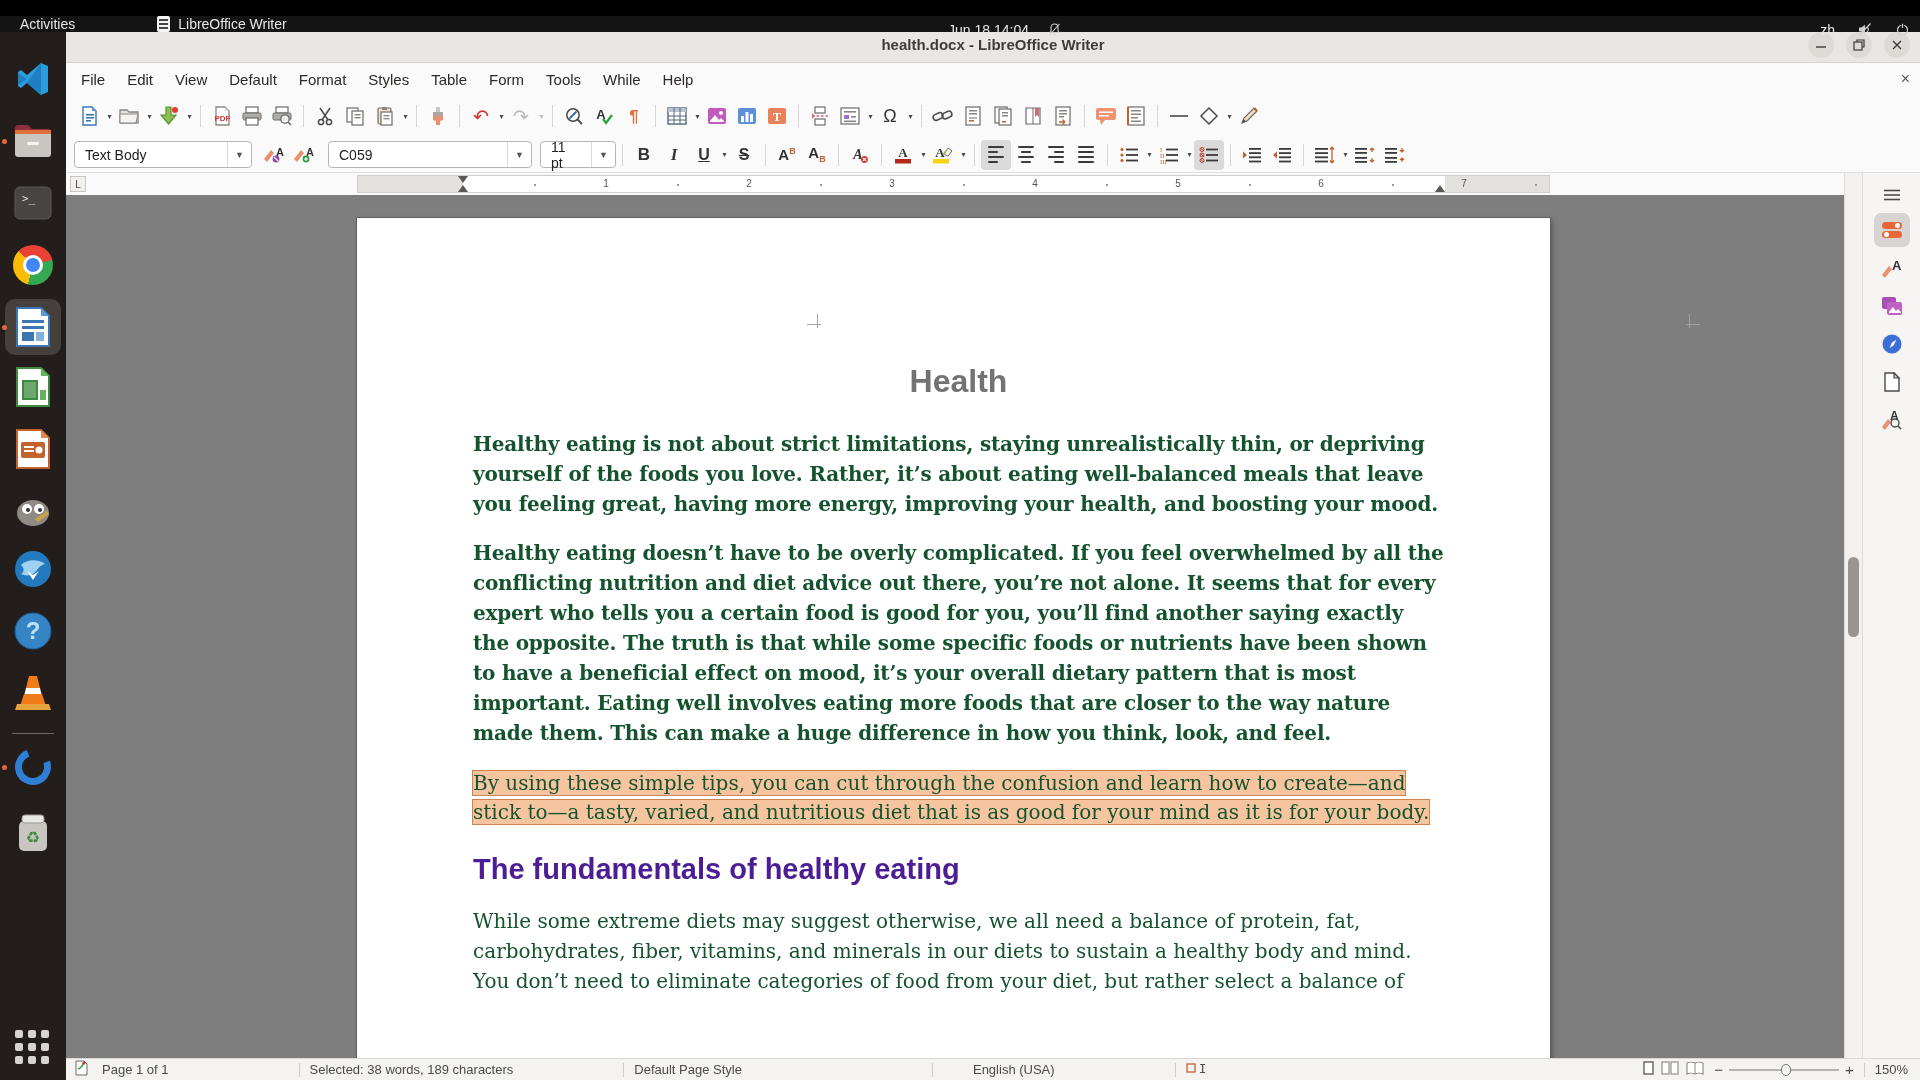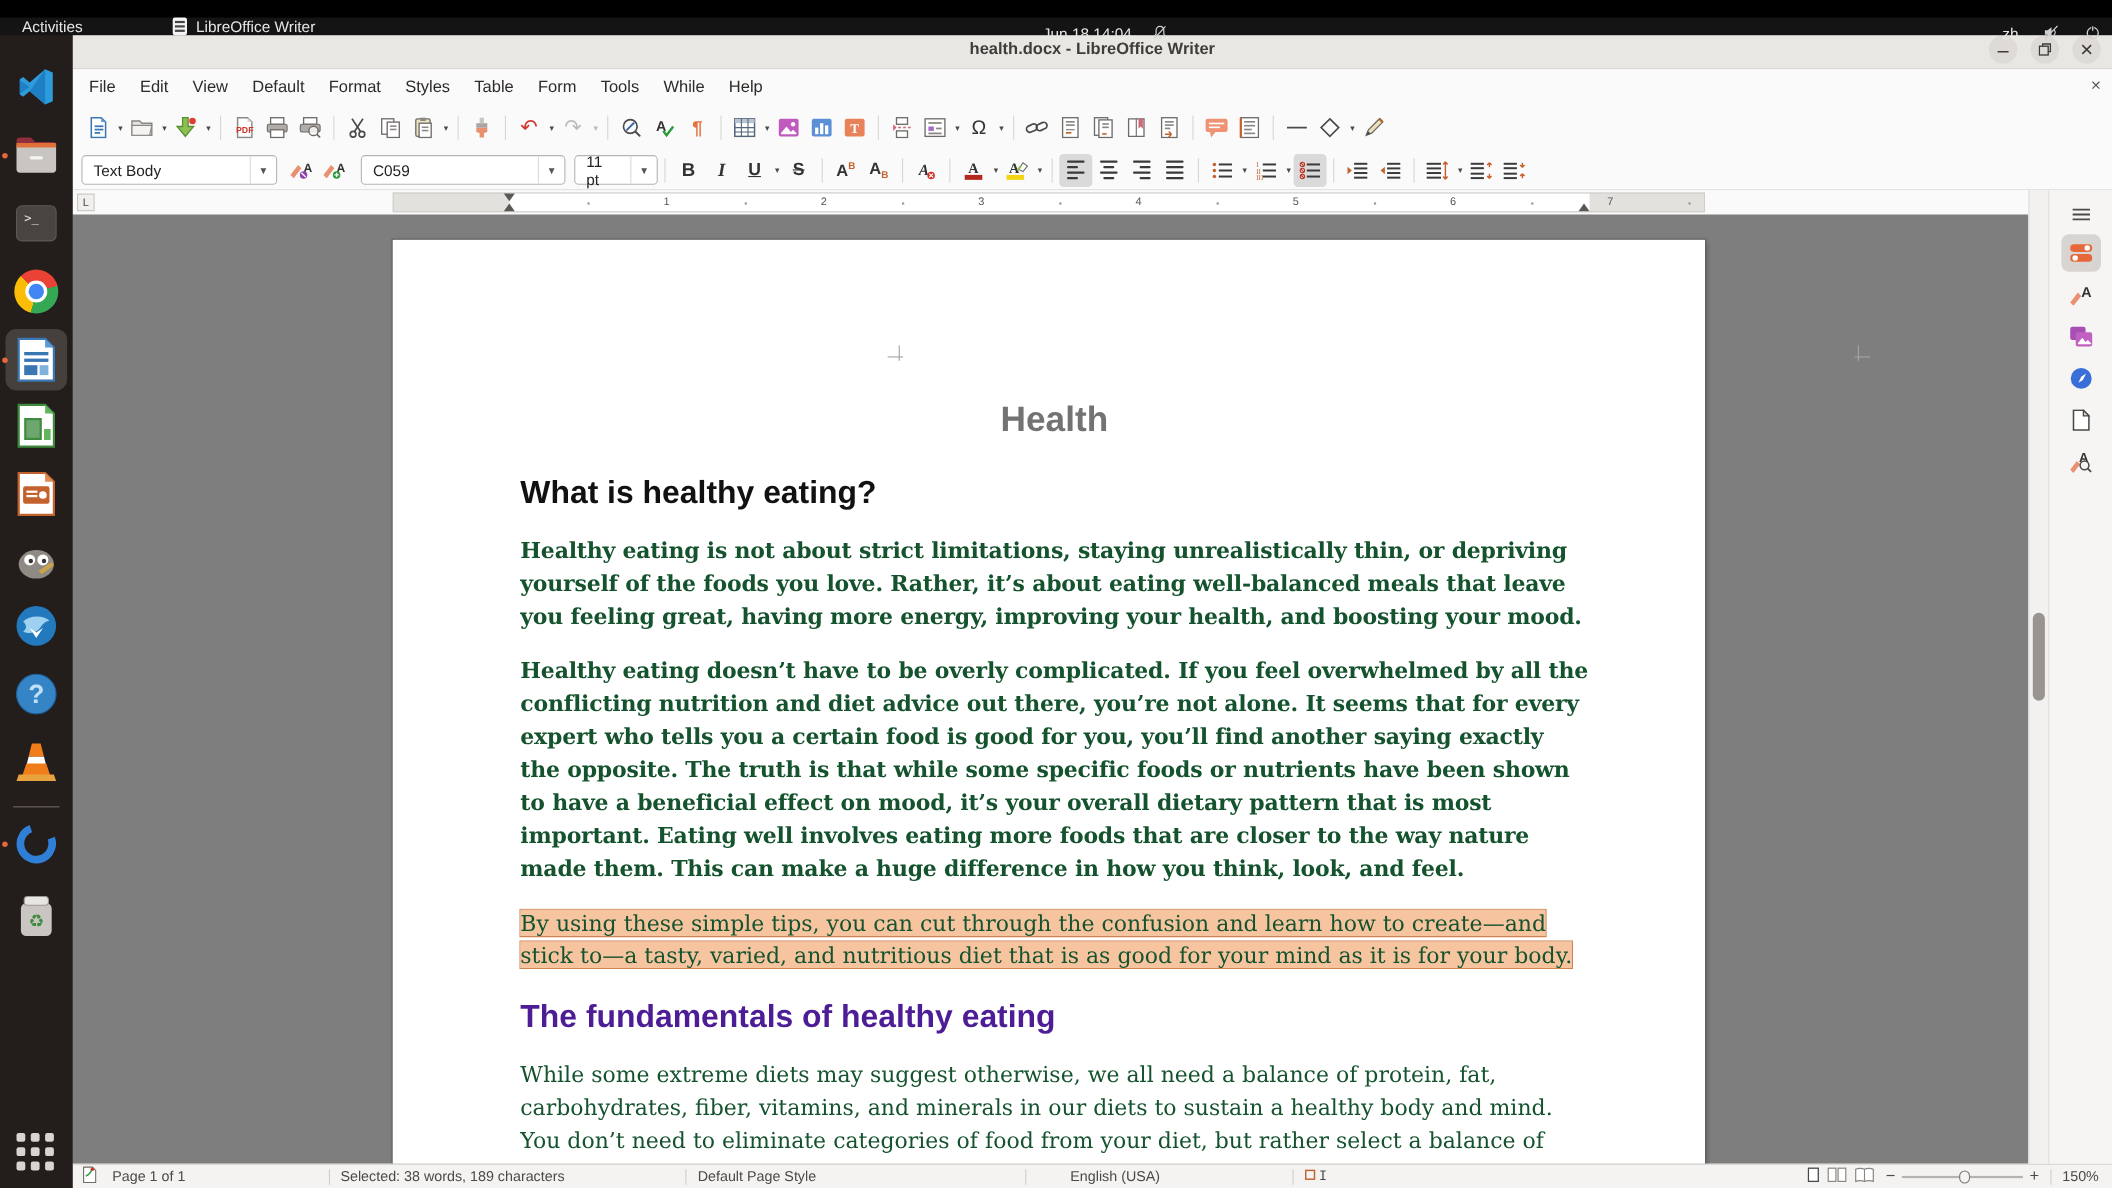--- a/index.html
+++ b/index.html
@@ -559,21 +559,21 @@
         </svg>
       </span>
     <span class="tbtn">
         <svg width="22" height="20" viewBox="0 0 22 20">
           <path d="M2 14l7-9 3 3-7 9z" fill="#e89070"></path>
           <text x="14" y="11" font-size="11" font-weight="bold" fill="#333" font-family="sans-serif">A</text>
           <circle cx="14" cy="14" r="3.4" fill="#2e9b3e"></circle>
           <path d="M14 12v4M12 14h4" stroke="#fff" stroke-width="1.2"></path>
         </svg>
       </span>
-    <span class="combo" style="width:186px;margin-left:10px">
+    <span class="combo" style="width:204px;margin-left:10px">
       <span class="cval">C059</span>
       <span class="carr">▼</span>
     </span>
     <span class="combo" style="width:76px;margin-left:8px">
       <span class="cval">11 pt</span>
       <span class="carr">▼</span>
     </span>
     <span class="sep"></span>
     <span class="tbtn">
         <span class="glyph" style="font-weight:bold;font-size:17px">B</span>
@@ -767,21 +767,20 @@
             <span class="ruler-dot" style="left: 891.5px;"></span>
             <span class="ruler-dot" style="left: 1034.5px;"></span>
             <span class="ruler-dot" style="left: 1177.5px;"></span>
           </div>
       </div>
       <div class="canvas">
         <div class="page">
           <span class="cornermark cm-tl"></span>
           <span class="cornermark cm-tr"></span>
           <div class="doc-title">Health</div>
-          <div class="doc-h1">What is healthy eating?</div>
           <div class="doc-p bold">Healthy eating is not about strict limitations, staying unrealistically thin, or depriving yourself of the foods you love. Rather, it’s about eating well-balanced meals that leave you feeling great, having more energy, improving your health, and boosting your mood.</div>
           <div class="doc-p bold">Healthy eating doesn’t have to be overly complicated. If you feel overwhelmed by all the conflicting nutrition and diet advice out there, you’re not alone. It seems that for every expert who tells you a certain food is good for you, you’ll find another saying exactly the opposite. The truth is that while some specific foods or nutrients have been shown to have a beneficial effect on mood, it’s your overall dietary pattern that is most important. Eating well involves eating more foods that are closer to the way nature made them. This can make a huge difference in how you think, look, and feel.</div>
           <div class="doc-p sel"><span class="selwrap">By using these simple tips, you can cut through the confusion and learn how to create—and stick to—a tasty, varied, and nutritious diet that is as good for your mind as it is for your body.</span></div>
           <div class="doc-h2">The fundamentals of healthy eating</div>
           <div class="doc-p">While some extreme diets may suggest otherwise, we all need a balance of protein, fat, carbohydrates, fiber, vitamins, and minerals in our diets to sustain a healthy body and mind. You don’t need to eliminate categories of food from your diet, but rather select a balance of</div>
         </div>
       </div>
     </div>
     <div class="vscroll">
       <div class="vthumb"></div>

